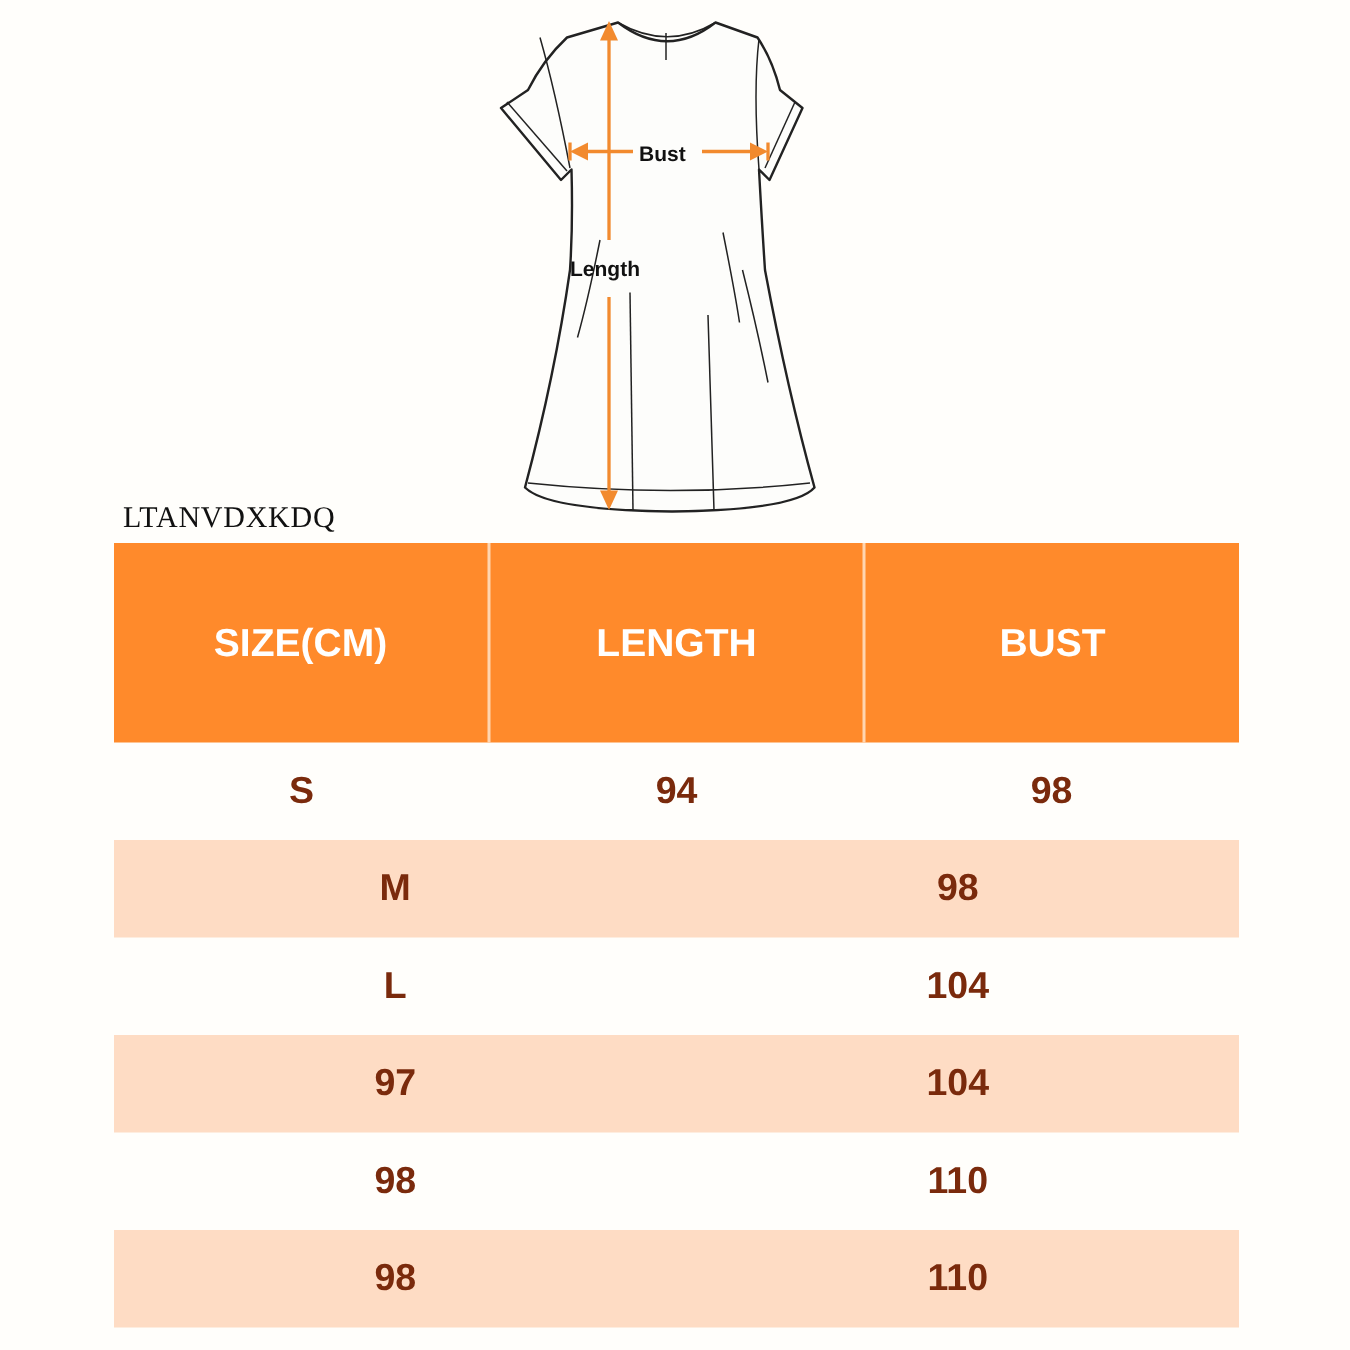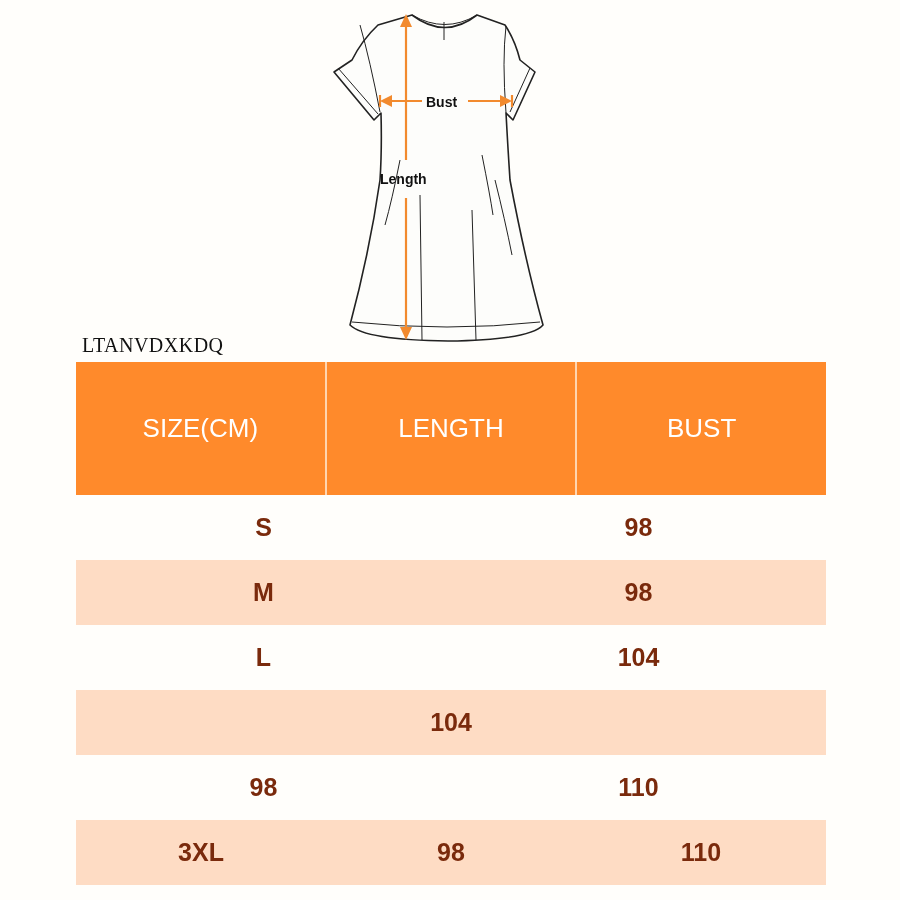--- a/index.html
+++ b/index.html
@@ -1,21 +1,21 @@
 <!DOCTYPE html>
 <html><head>
 <meta charset="utf-8">
 <style>
   html,body{margin:0;padding:0;}
   body{width:900px;height:900px;background:#fffefb;position:relative;overflow:hidden;font-family:"Liberation Sans",sans-serif;}
   .dress{position:absolute;left:330px;top:0;width:240px;height:350px;}
   .brand{position:absolute;left:82px;top:312px;font-family:"Liberation Serif",serif;font-size:20px;color:#111;letter-spacing:0.5px;margin-top:22px;}
   .table{position:absolute;left:76px;top:362px;width:750px;}
   .head{display:flex;height:133px;background:#ff8a2b;}
-  .hcell{flex:1;display:flex;align-items:center;justify-content:center;color:#fff;font-weight:normal;font-size:26px;position:relative;}
+  .hcell{flex:1;display:flex;align-items:center;justify-content:center;color:#fff;font-weight:bold;font-size:26px;position:relative;}
   .hcell + .hcell{border-left:2px solid #ffd5b0;}
   .row{display:flex;height:65px;align-items:center;}
   .row.alt{background:#fedcc4;}
   .cell{flex:1;text-align:center;color:#7a2a0c;font-weight:bold;font-size:25px;}
   .lbl-bust{font-weight:bold;font-size:14px;fill:#111;font-family:"Liberation Sans",sans-serif;}
 </style>
 </head>
 <body>
 
 <div class="dress">
@@ -60,35 +60,36 @@
 <div class="brand">LTANVDXKDQ</div>
 
 <div class="table">
   <div class="head">
     <div class="hcell">SIZE(CM)</div>
     <div class="hcell">LENGTH</div>
     <div class="hcell">BUST</div>
   </div>
   <div class="row">
     <div class="cell">S</div>
+    <div class="cell">94</div>
     <div class="cell">98</div>
   </div>
   <div class="row alt">
     <div class="cell">M</div>
     <div class="cell">98</div>
   </div>
   <div class="row">
     <div class="cell">L</div>
     <div class="cell">104</div>
   </div>
   <div class="row alt">
+    <div class="cell">97</div>
     <div class="cell">104</div>
   </div>
   <div class="row">
     <div class="cell">98</div>
     <div class="cell">110</div>
   </div>
   <div class="row alt">
-    <div class="cell">3XL</div>
     <div class="cell">98</div>
     <div class="cell">110</div>
   </div>
 </div>
 
 </body></html>

